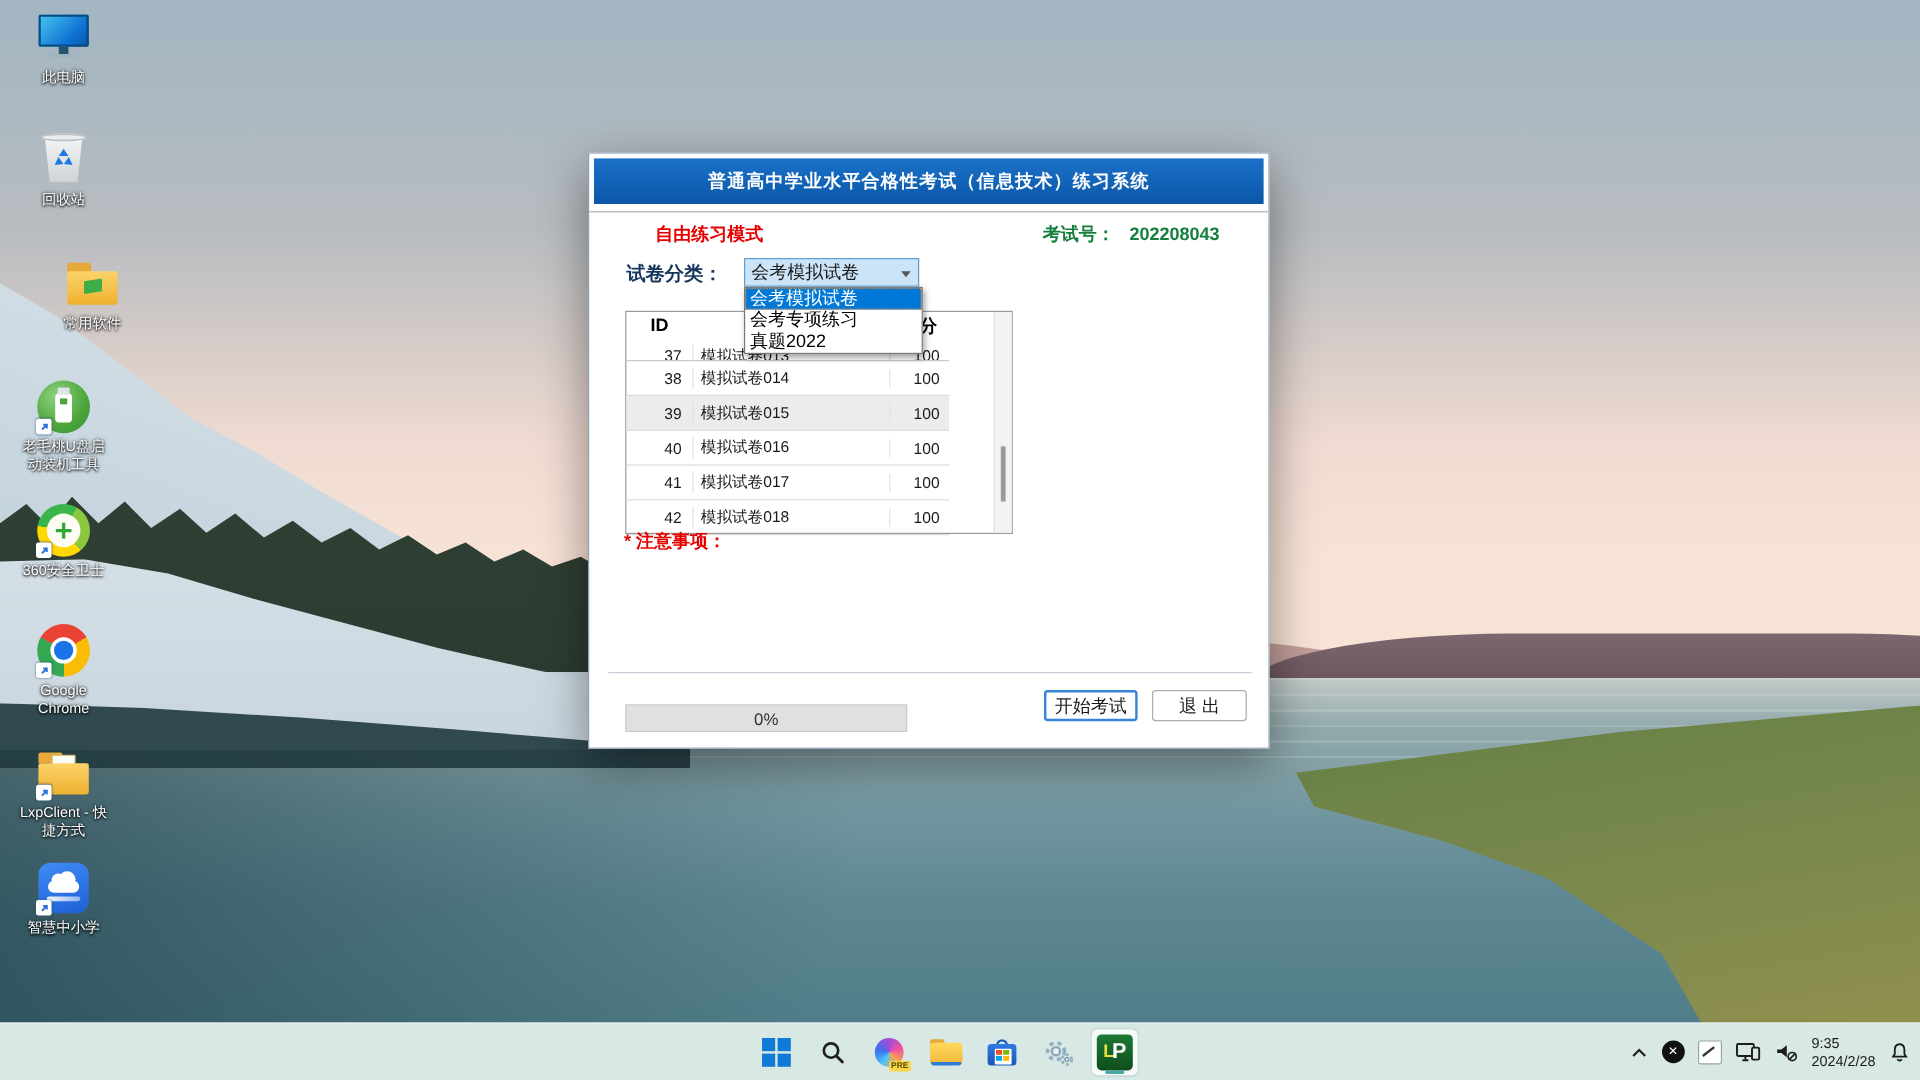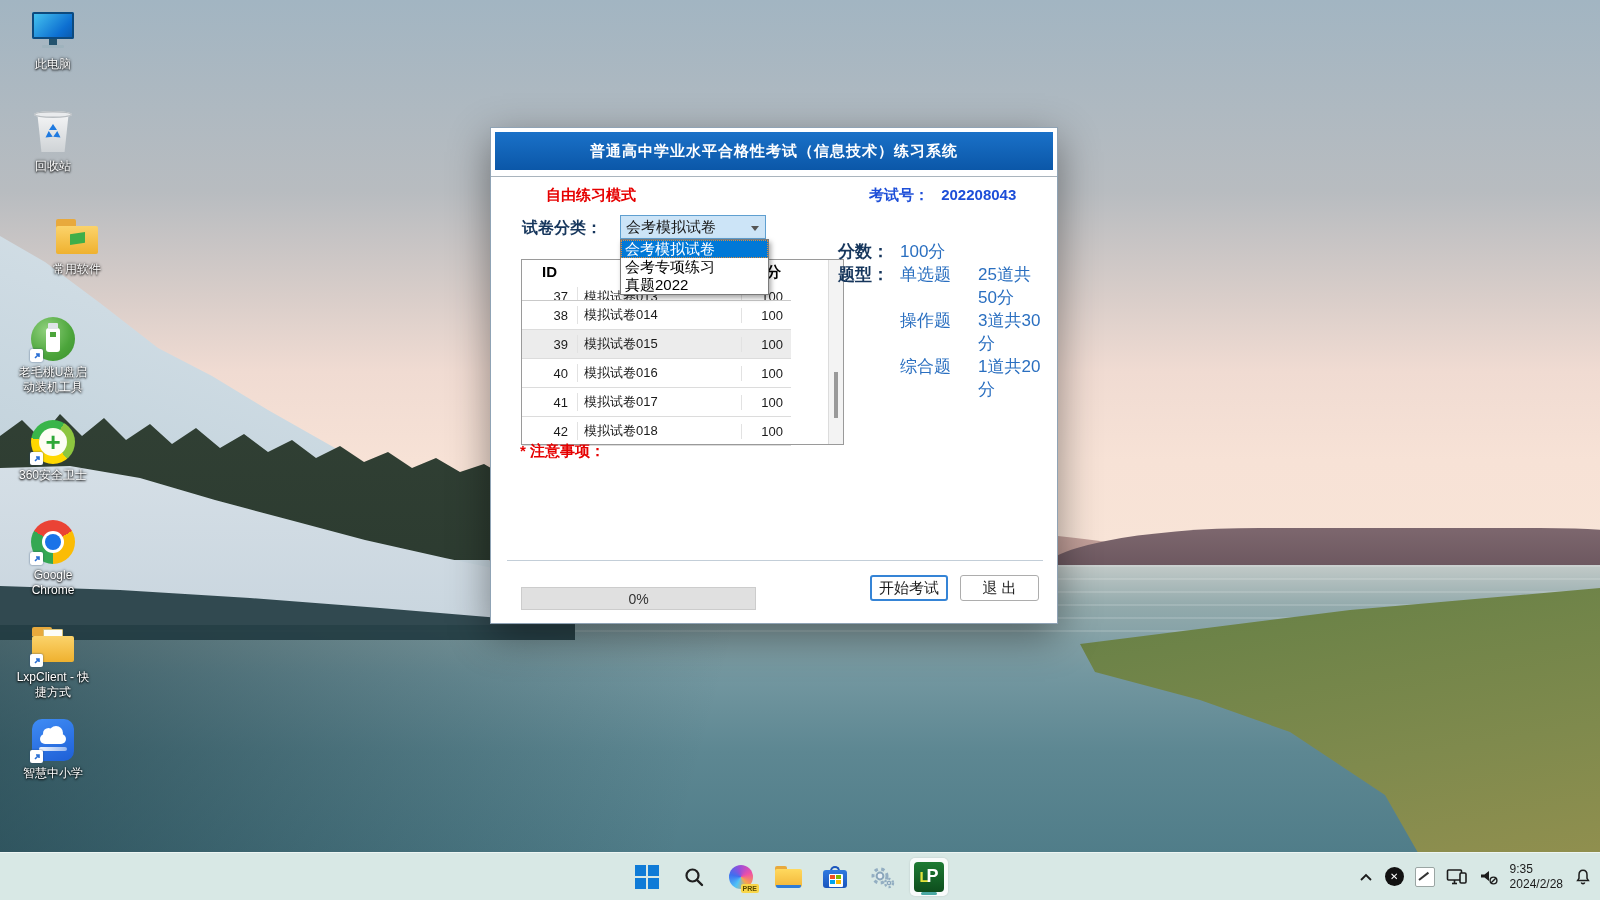--- a/index.html
+++ b/index.html
@@ -75,21 +75,21 @@
     background:linear-gradient(90deg,rgba(255,255,255,.95),rgba(255,255,255,.5));}
 
   
   .dialog{position:absolute;left:490px;top:127px;width:568px;height:497px;background:#fff;
     border:1px solid #8fa3b5;box-shadow:0 12px 38px rgba(0,0,0,.42);box-sizing:border-box;}
   .titlebar{position:absolute;left:4px;top:4px;right:4px;height:38px;
     background:linear-gradient(#1a71c8,#0b57a8);display:flex;align-items:center;justify-content:center;}
   .titlebar span{color:#fff;font-size:15px;font-weight:bold;letter-spacing:1px;}
   .tbline{position:absolute;left:0px;top:48px;width:100%;height:1px;background:#a9b4bd;}
   .mode{position:absolute;left:55px;top:58px;font-size:15px;font-weight:bold;color:#e60000;}
-  .examno{position:absolute;left:378px;top:58px;font-size:15px;font-weight:bold;color:#1d4ed8;}
+  .examno{position:absolute;left:378px;top:58px;font-size:15px;font-weight:bold;color:#15803d;}
   .examno .val{margin-left:8px;}
   .catlabel{position:absolute;left:31px;top:90px;font-size:16px;font-weight:bold;color:#16365c;}
   .combo{position:absolute;left:129px;top:87px;width:146px;height:24px;box-sizing:border-box;
     background:#cce4f7;border:1px solid #5f9fd0;font-size:15px;color:#1a1a1a;
     display:flex;align-items:center;padding-left:5px;cursor:default;}
   .combo .chev{position:absolute;right:6px;top:10px;width:0;height:0;
     border-left:4px solid transparent;border-right:4px solid transparent;border-top:5px solid #555;}
   .dropdown{position:absolute;left:129px;top:111px;width:147px;background:#fff;
     border:1px solid #7a7a7a;z-index:6;box-shadow:2px 3px 5px rgba(0,0,0,.35);font-size:15px;}
   .opt{height:18px;line-height:18px;padding:0 4px;color:#000;white-space:nowrap;overflow:hidden;}
@@ -350,34 +350,20 @@
         <div class="vthumb"></div>
       </div>
     </div>
 
     <div class="dropdown">
       <div class="opt selected">会考模拟试卷</div>
       <div class="opt">会考专项练习</div>
       <div class="opt">真题2022</div>
     </div>
 
-    <div class="info">
-      <span class="ilabel">分数：</span>
-      <span class="ival">100分</span>
-      <span></span>
-      <span class="ilabel">题型：</span>
-      <span class="iname">单选题</span>
-      <span class="idetail">25道共50分</span>
-      <span></span>
-      <span class="iname">操作题</span>
-      <span class="idetail">3道共30分</span>
-      <span></span>
-      <span class="iname">综合题</span>
-      <span class="idetail">1道共20分</span>
-    </div>
 
     <div class="noticetitle">* 注意事项：</div>
 
     <div class="sep"></div>
     <div class="progress">
       <span>0%</span>
     </div>
     <div class="btn start">开始考试</div>
     <div class="btn exit">退 出</div>
   </div>

